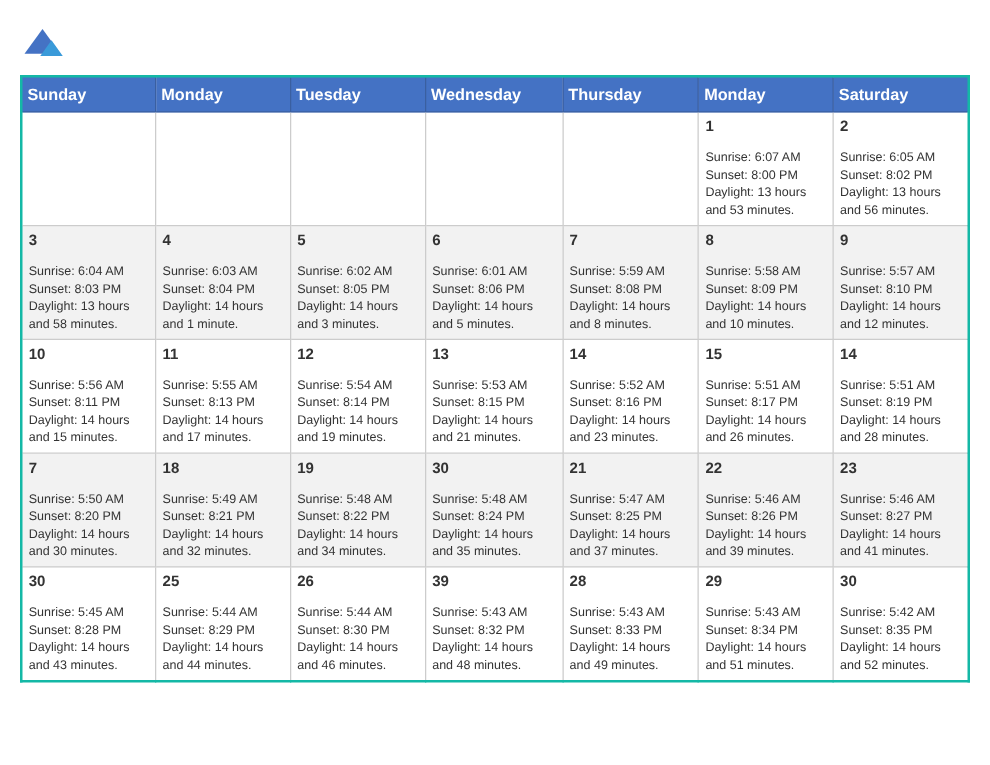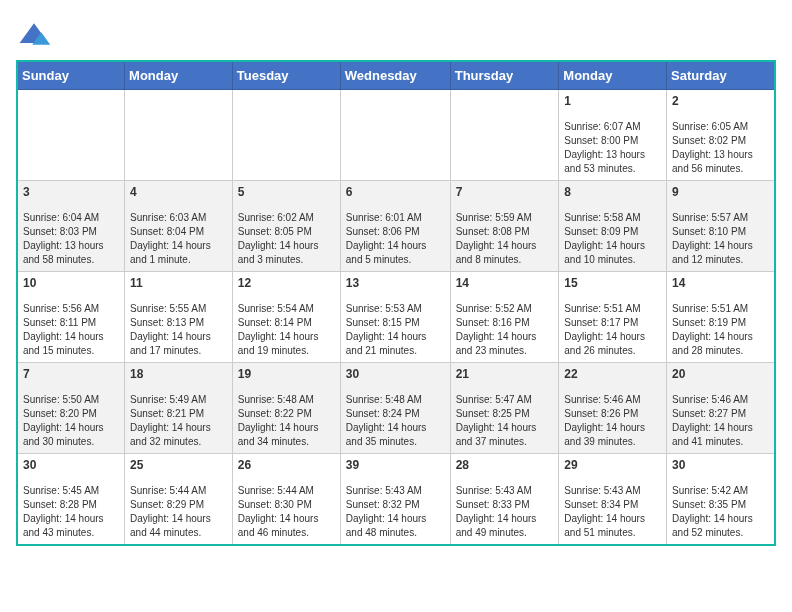--- a/index.html
+++ b/index.html
@@ -223,21 +223,21 @@
         </td>
         <td>
           <span class="day-number">21</span>
           <div class="day-info">Sunrise: 5:47 AM<br>Sunset: 8:25 PM<br>Daylight: 14 hours and 37 minutes.</div>
         </td>
         <td>
           <span class="day-number">22</span>
           <div class="day-info">Sunrise: 5:46 AM<br>Sunset: 8:26 PM<br>Daylight: 14 hours and 39 minutes.</div>
         </td>
         <td>
-          <span class="day-number">20</span>
+          <span class="day-number">23</span>
           <div class="day-info">Sunrise: 5:46 AM<br>Sunset: 8:27 PM<br>Daylight: 14 hours and 41 minutes.</div>
         </td>
       </tr>
       <tr>
         <td>
           <span class="day-number">30</span>
           <div class="day-info">Sunrise: 5:45 AM<br>Sunset: 8:28 PM<br>Daylight: 14 hours and 43 minutes.</div>
         </td>
         <td>
           <span class="day-number">25</span>

